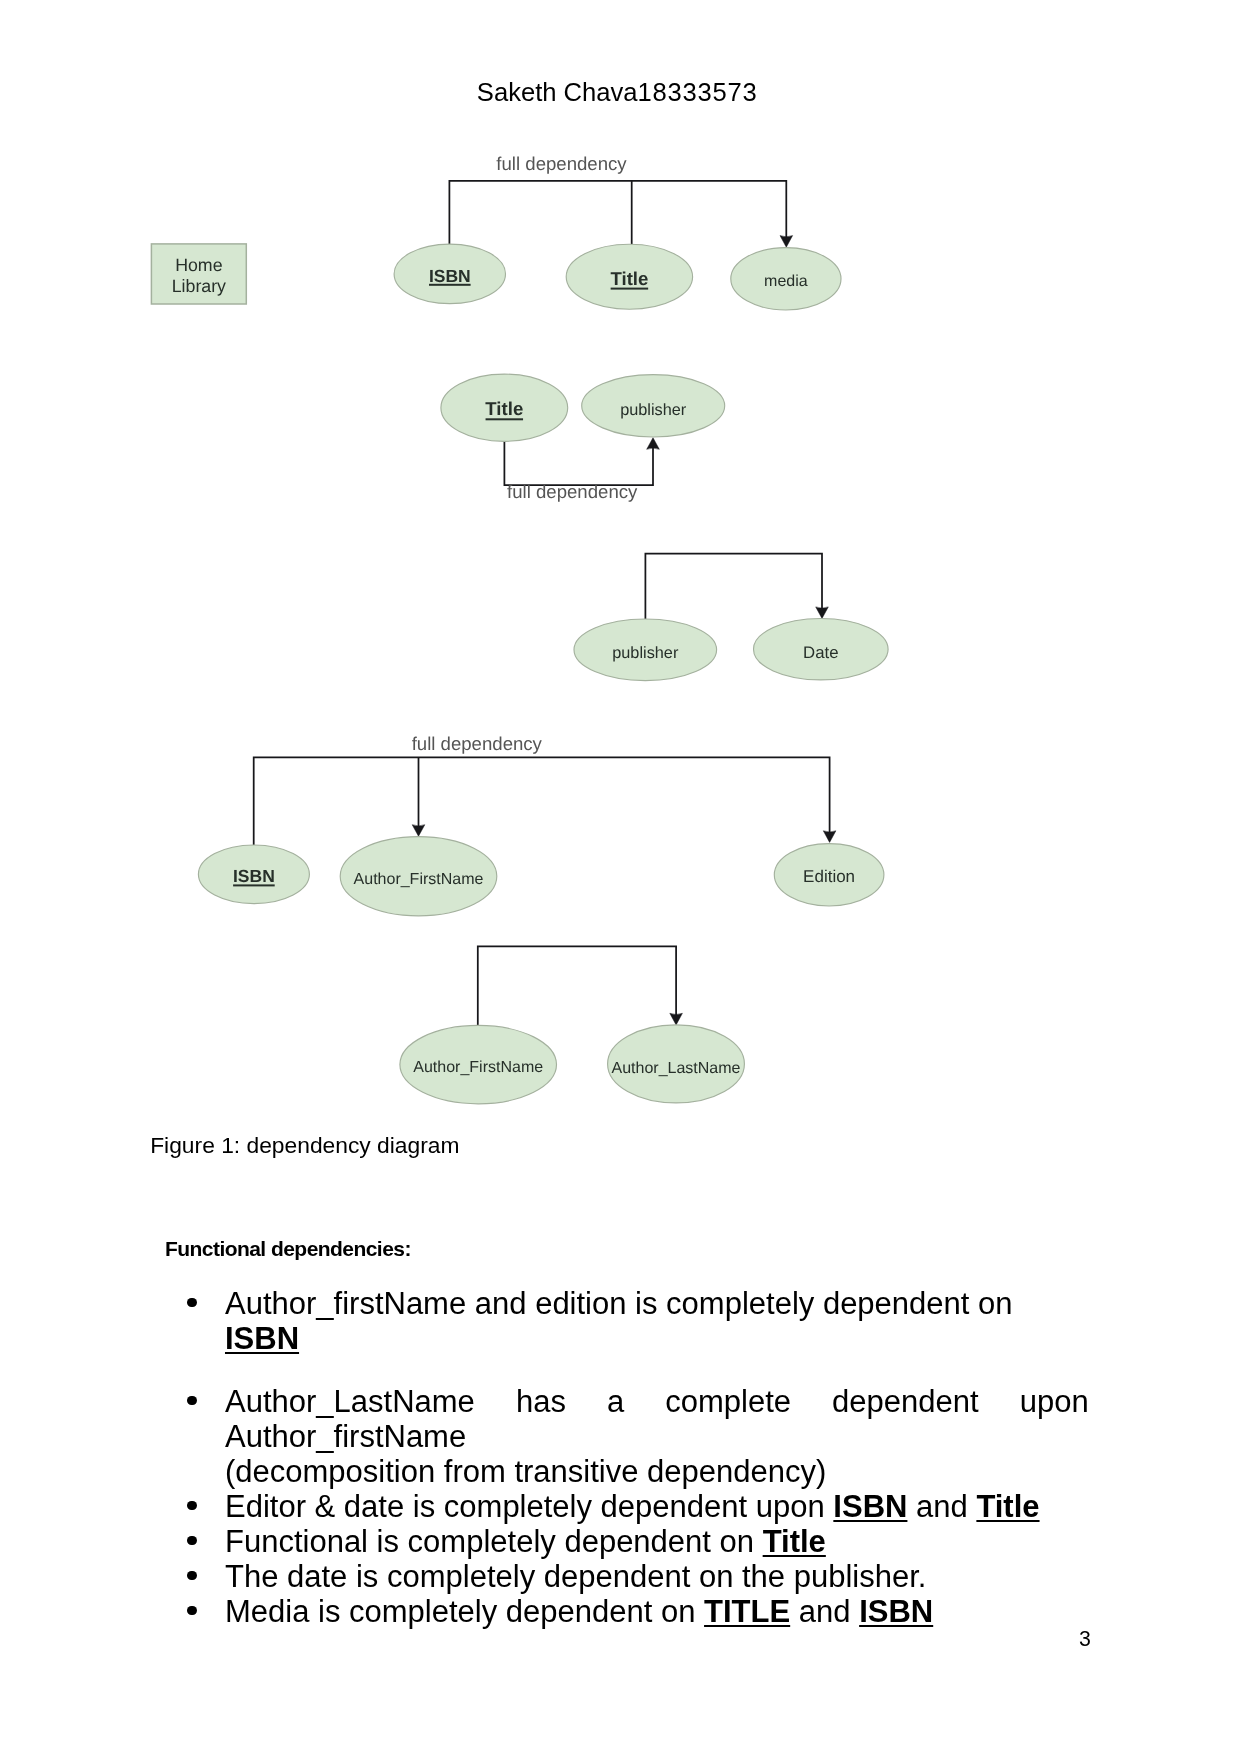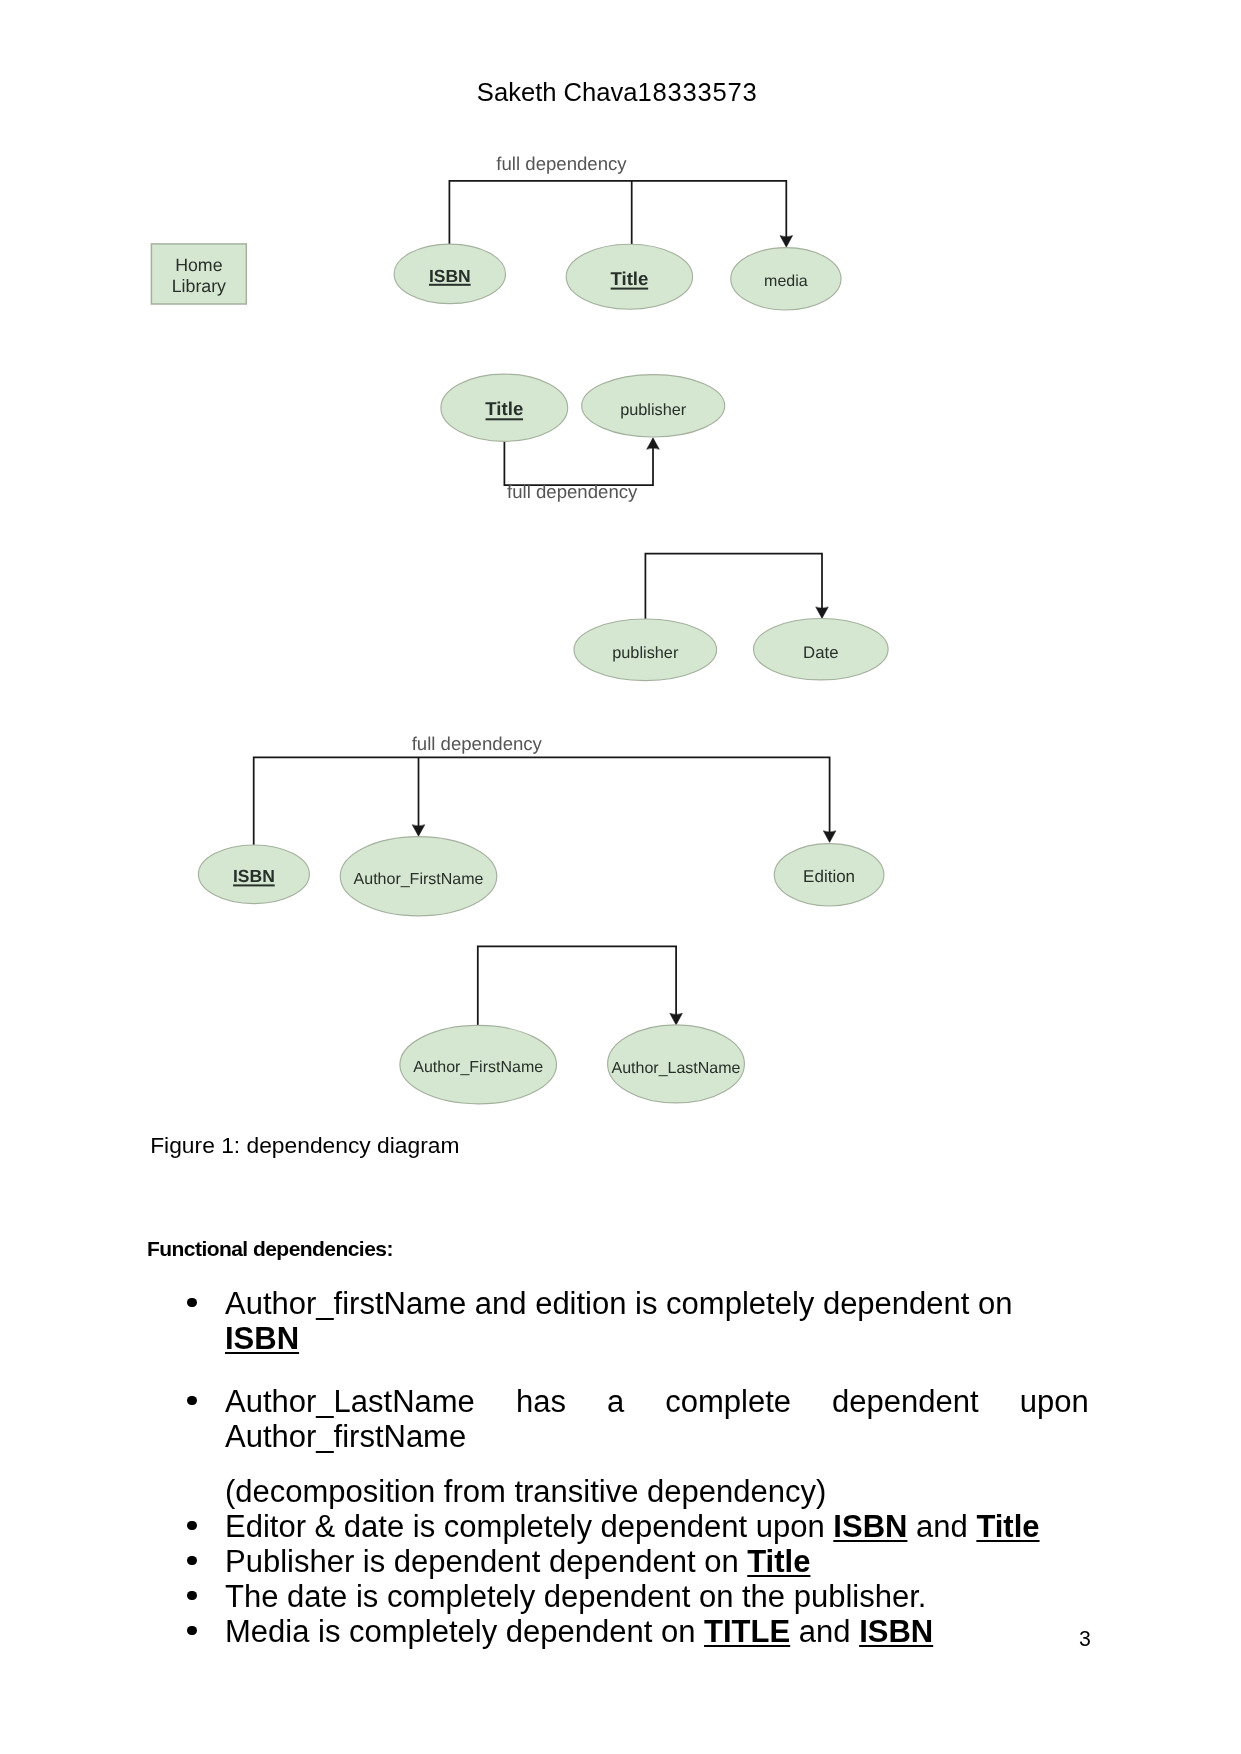--- a/index.html
+++ b/index.html
@@ -20,35 +20,35 @@
   .hdr span { font-size:25.6px; line-height:19.3px; }
   .hdr span.id { letter-spacing:0.75px; margin-right:-0.75px; }
 
   
   .figure { position:absolute; left:0; top:0; width:1241px; height:1130px; }
   .figure svg { display:block; }
   .figure svg text { opacity:0.999; text-rendering:geometricPrecision; }
 
   
   .caption { position:absolute; left:150.2px; top:1137.1px; font-size:22.8px; line-height:16.6px; }
-  .fdhead  { position:absolute; left:147px; top:1240.8px; font-size:21px; line-height:15.3px;
+  .fdhead  { position:absolute; left:165px; top:1240.8px; font-size:21px; line-height:15.3px;
              font-weight:bold; letter-spacing:-0.55px; }
 
   ul.fdlist { position:absolute; left:151.2px; top:1286.1px; width:937.5px;
               margin:0; padding:0; list-style:none; font-size:23px; }
   ul.fdlist li { position:relative; padding-left:73.8px; font-size:31px;
                  line-height:35px; margin:0; }
   ul.fdlist li .bul { position:absolute; left:36px; top:0; width:14px;
                       height:35px; }
   ul.fdlist li .bul i { position:absolute; left:0px; top:11.5px; width:9.4px; height:9.4px;
                         background:#000; border-radius:50%; display:block; }
   ul.fdlist li b { font-weight:bold; text-decoration:underline;
                    text-underline-offset:2.5px; text-decoration-thickness:2px; }
   li.justify .ln { display:block; text-align:justify; text-align-last:justify;margin-top:28px; }
-  li.justify .ln2 { display:block; text-align:left; text-align-last:left;margin-top:20px; }
+  li.justify .ln2 { display:block; text-align:left; text-align-last:left; }
 
   .pageno { position:absolute; left:0; top:1632px; width:1090.8px; text-align:right;
             font-size:21.3px; line-height:15.5px; }
 </style>
 </head>
 <body>
 
 <div class="page">
 
   <div class="hdr">
@@ -160,21 +160,21 @@
           <i></i>
         </span>
         <span class="ln"><span>Author_LastName has a complete dependent upon Author_firstName</span></span>
         <span class="ln2"><span>(decomposition from transitive dependency)</span></span>
       </li>
       <li><span class="bul" aria-label="•">
           <i></i>
         </span><span>Editor &amp; date is completely dependent upon </span><b>ISBN</b><span> and </span><b>Title</b></li>
       <li><span class="bul" aria-label="•">
           <i></i>
-        </span><span>Publisher is dependent dependent on </span><b>Title</b></li>
+        </span><span>Functional is completely dependent on </span><b>Title</b></li>
       <li><span class="bul" aria-label="•">
           <i></i>
         </span><span>The date is completely dependent on the publisher.</span></li>
       <li><span class="bul" aria-label="•">
           <i></i>
         </span><span>Media is completely dependent on </span><b>TITLE</b><span> and </span><b>ISBN</b></li>
     </ul>
 
   <div class="pageno">3</div>
 

